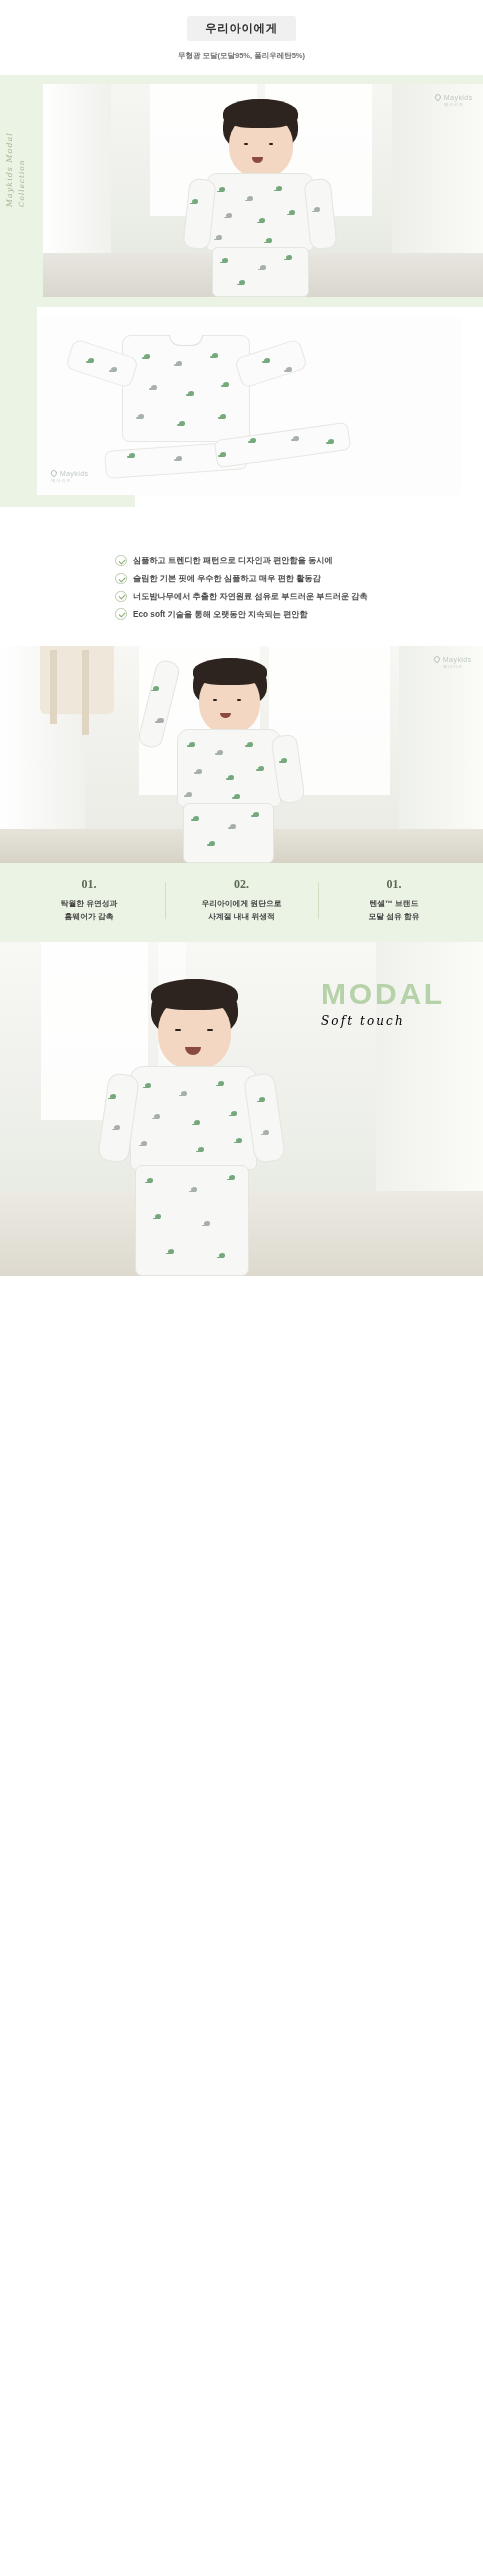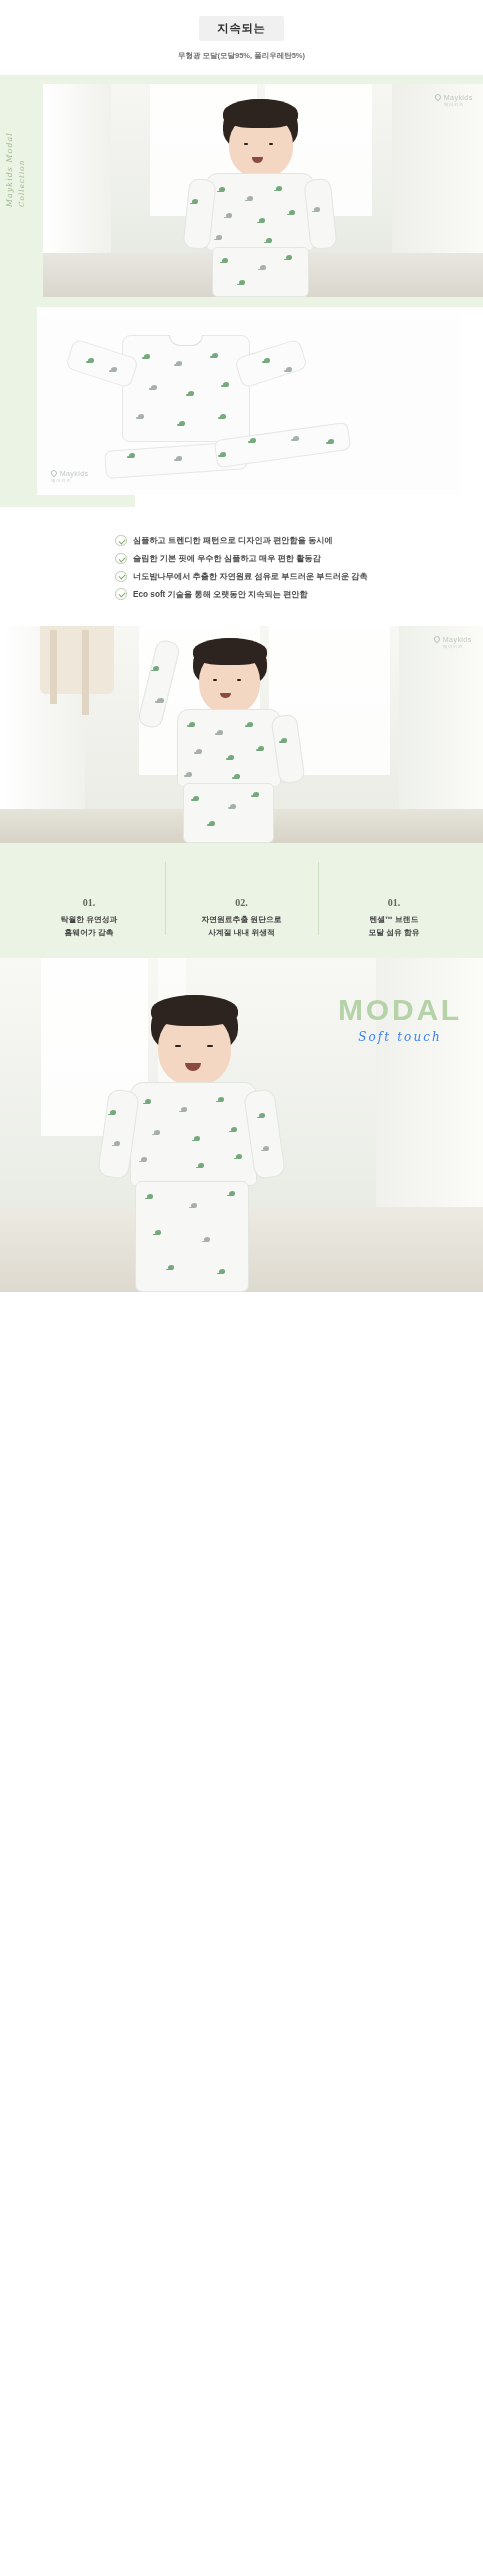--- a/index.html
+++ b/index.html
@@ -212,20 +212,21 @@
     font-size: 13.5px;
     font-weight: bold;
     color: #2f2f2f;
     letter-spacing: 0.4px;
     margin-bottom: 12.8px;
     font-family: "Liberation Serif", serif;
   }
   .cp-list {
     display: inline-block;
     text-align: left;
+    margin-top: 20px;
   }
   .cp-item {
     display: flex;
     align-items: center;
     margin: 6.4px 0;
     font-size: 8.2px;
     color: #4a4a4a;
     font-weight: bold;
   }
   .cp-check {
@@ -271,62 +272,61 @@
     position: relative;
   }
   .feat + .feat:before {
     content: "";
     position: absolute;
     left: 0; top: 4.3px; bottom: 4.3px;
     width: 0.7px;
     background: #cfe0c4;
   }
   .feat-num {
-    font-size: 10px;
+    font-size: 12px;
     color: #5d6b56;
     font-weight: bold;
     margin-bottom: 5.7px;
     font-family: "Liberation Serif", serif;
-    margin-top: 40px;
   }
   .feat-text {
     font-size: 7.8px;
     color: #444;
     line-height: 1.65;
     font-weight: bold;
   }
 
   
   .hero3 {
     position: relative;
     width: 483px;
     height: 334px;
     overflow: hidden;
     background: #ffffff;
   }
   .modal-word {
     position: absolute;
-    right: 21px;
+    right: 38px;
     top: 37px;
-    text-align: center;
+    text-align: left;
     line-height: 1;
   }
   .modal-word .big {
     font-size: 30px;
     font-weight: bold;
     letter-spacing: 2.8px;
     color: #b6d2a8;
     font-family: "Liberation Sans", sans-serif;
   }
   .modal-word .small {
     display: block;
     margin-top: 5.7px;
     font-size: 12px;
     letter-spacing: 2.1px;
-    color: #3b82f6;
+    color: #000000;
     font-family: "DejaVu Serif", serif;
     font-style: italic;
   }
 
   
   .footer-copy {
     background: #ffffff;
     padding: 11.4px 0 18.5px 10px;
     font-size: 8.5px;
     line-height: 1.85;
@@ -337,21 +337,21 @@
     border-top: 0.7px solid #e2e2e2;
     margin: 0 0 10px 0;
   }
 </style>
 </head>
 <body>
 
 <div class="page">
 
   <div class="header">
-    <div class="title-pill">지속되는</div>
+    <div class="title-pill">우리아이에게</div>
     <div class="subline">
       <div>무형광 모달(모달95%, 폴리우레탄5%)</div>
     </div>
   </div>
 
   <div class="hero1-wrap">
     <div class="vertical-script">
       <span>Maykids Modal</span>
       <span class="l2">Collection</span>
     </div>
@@ -523,21 +523,21 @@
       <div class="feat">
         <div class="feat-num">01.</div>
         <div class="feat-text">
           <div>탁월한 유연성과</div>
           <div>홈웨어가 감촉</div>
         </div>
       </div>
       <div class="feat">
         <div class="feat-num">02.</div>
         <div class="feat-text">
-          <div>자연원료추출 원단으로</div>
+          <div>우리아이에게 원단으로</div>
           <div>사계절 내내 위생적</div>
         </div>
       </div>
       <div class="feat">
         <div class="feat-num">01.</div>
         <div class="feat-text">
           <div>텐셀™ 브랜드</div>
           <div>모달 섬유 함유</div>
         </div>
       </div>

